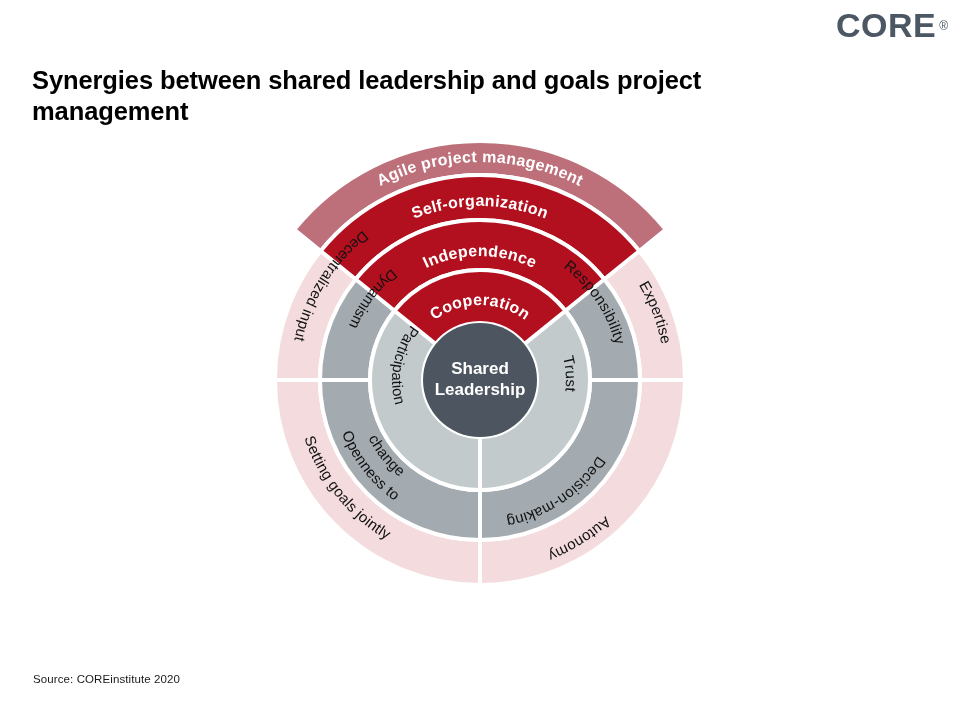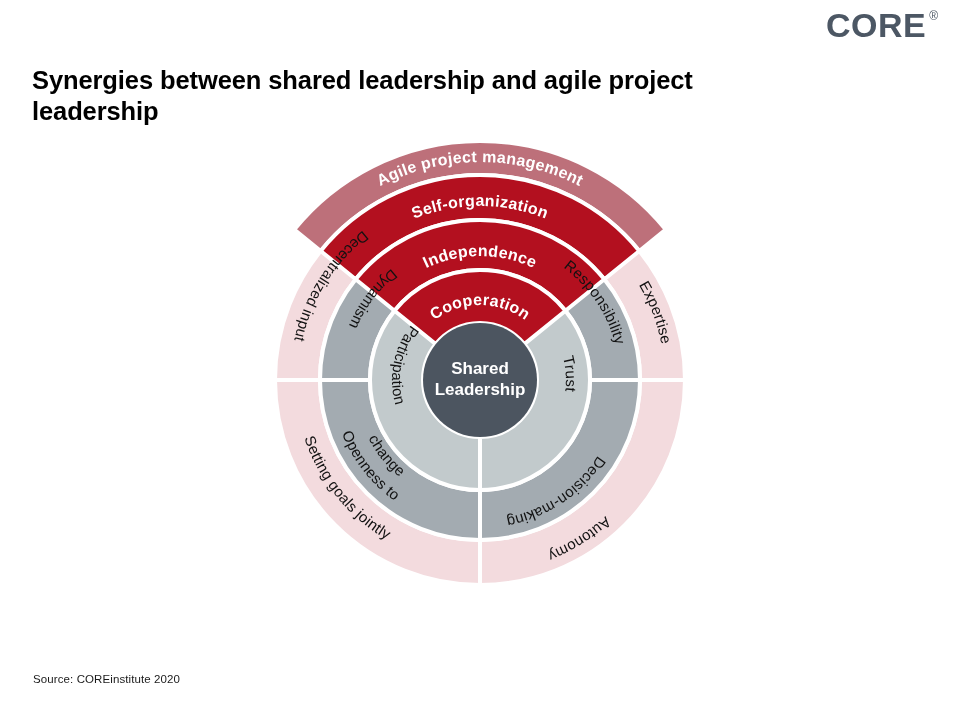--- a/index.html
+++ b/index.html
@@ -14,23 +14,23 @@
     position: relative;
     overflow: hidden;
     font-family: "Liberation Sans", sans-serif;
     color: #000000;
   }
 
   
   .logo {
     position: absolute;
     top: 8px;
-    right: 22px;
+    right: 12px;
     display: flex;
-    align-items: flex-start;
+    align-items: center;
     user-select: none;
     margin-left: 36px;
   }
   .logo-word {
     font-family: "Liberation Sans", sans-serif;
     font-size: 34px;
     font-weight: bold;
     letter-spacing: 0.5px;
     color: #4C5764;
     line-height: 1;
@@ -97,21 +97,21 @@
   }
 </style>
 </head>
 <body>
 
 <div class="logo">
   <span class="logo-word">CORE</span>
   <span class="logo-reg">®</span>
 </div>
 
-<h1 class="title">Synergies between shared leadership and agile project leadership</h1>
+<h1 class="title">Synergies between shared leadership and goals project management</h1>
 
 <div class="chart-wrap">
   <svg id="wheel" width="440" height="440" viewBox="0 0 440 440" xmlns="http://www.w3.org/2000/svg">
     <g id="rings-layer">
         <path d="M 15 220.00000000000003 A 205 205 0 0 1 219.99999999999997 15
           L 219.99999999999997 60 A 160 160 0 0 0 60 220.00000000000003 Z" fill="#F3DBDE" stroke="#ffffff" stroke-width="4" stroke-linejoin="round"></path>
         <path d="M 220 15 A 205 205 0 0 1 425 220
           L 380 220 A 160 160 0 0 0 220 60 Z" fill="#F3DBDE" stroke="#ffffff" stroke-width="4" stroke-linejoin="round"></path>
         <path d="M 220 425 A 205 205 0 0 1 15 220.00000000000003
           L 60 220.00000000000003 A 160 160 0 0 0 220 380 Z" fill="#F3DBDE" stroke="#ffffff" stroke-width="4" stroke-linejoin="round"></path>

